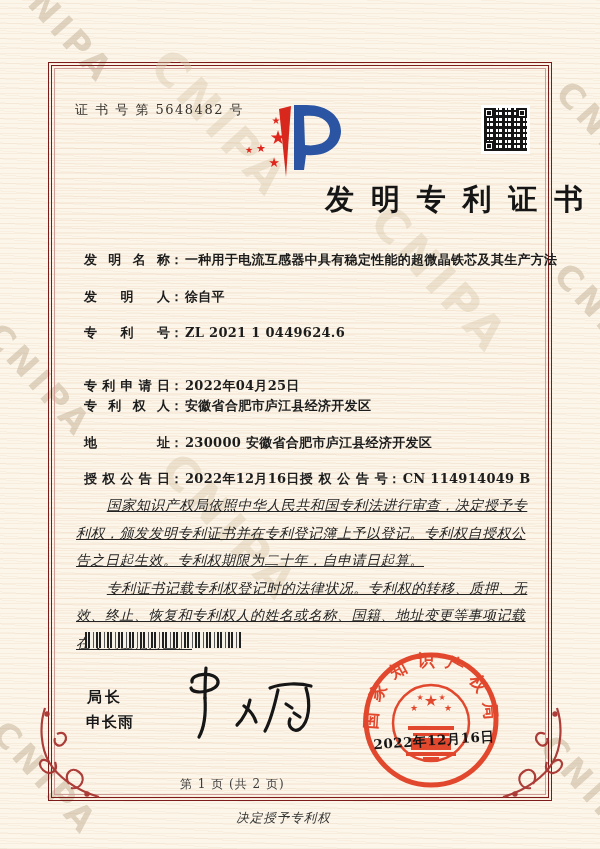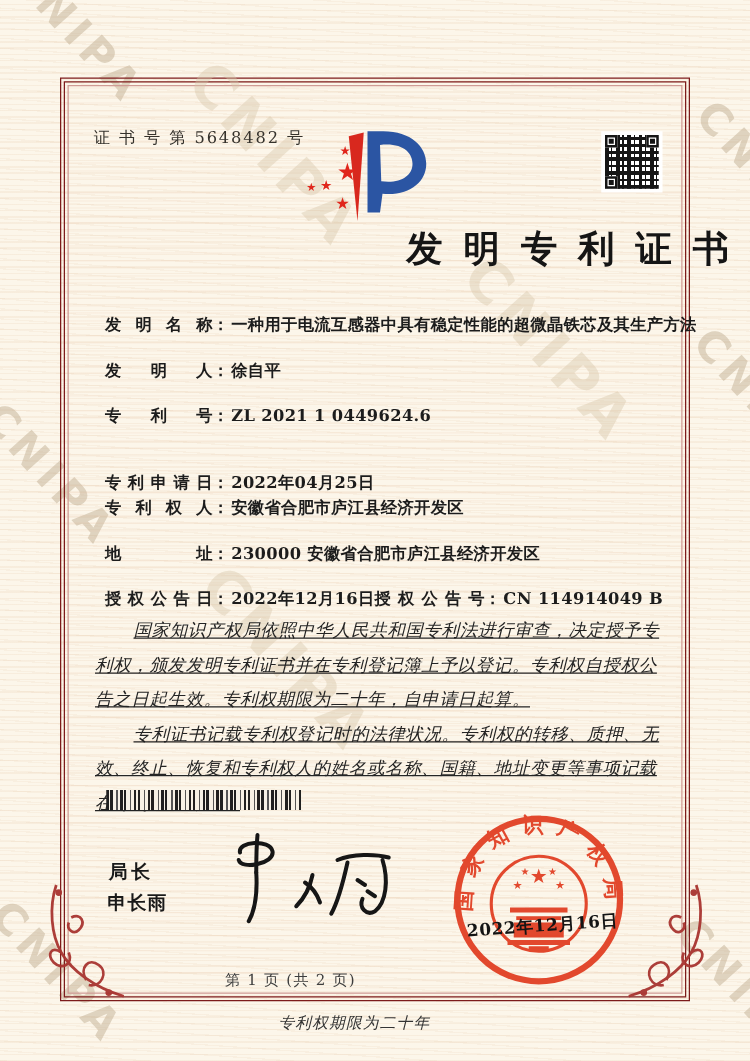--- a/index.html
+++ b/index.html
@@ -183,15 +183,15 @@
       <path d="M10,4 C4,22 6,44 14,58 C22,72 40,86 64,93"></path>
       <path d="M14,58 C6,52 2,60 8,66 C14,72 24,68 20,58"></path>
       <path d="M34,80 C28,70 36,62 44,68 C52,74 46,86 36,84"></path>
       <path d="M22,30 C30,26 34,34 28,40 C24,44 18,40 20,34"></path>
       <circle cx="12" cy="10" r="1.6" fill="#a83430"></circle>
       <circle cx="52" cy="90" r="1.6" fill="#a83430"></circle>
     </g>
   </svg>
 
   <div class="page-num">第 1 页 (共 2 页)</div>
-  <div class="footer-note">专利权期限为二十年</div>
+  <div class="footer-note">决定授予专利权</div>
 
 </div>
 
 </body></html>

